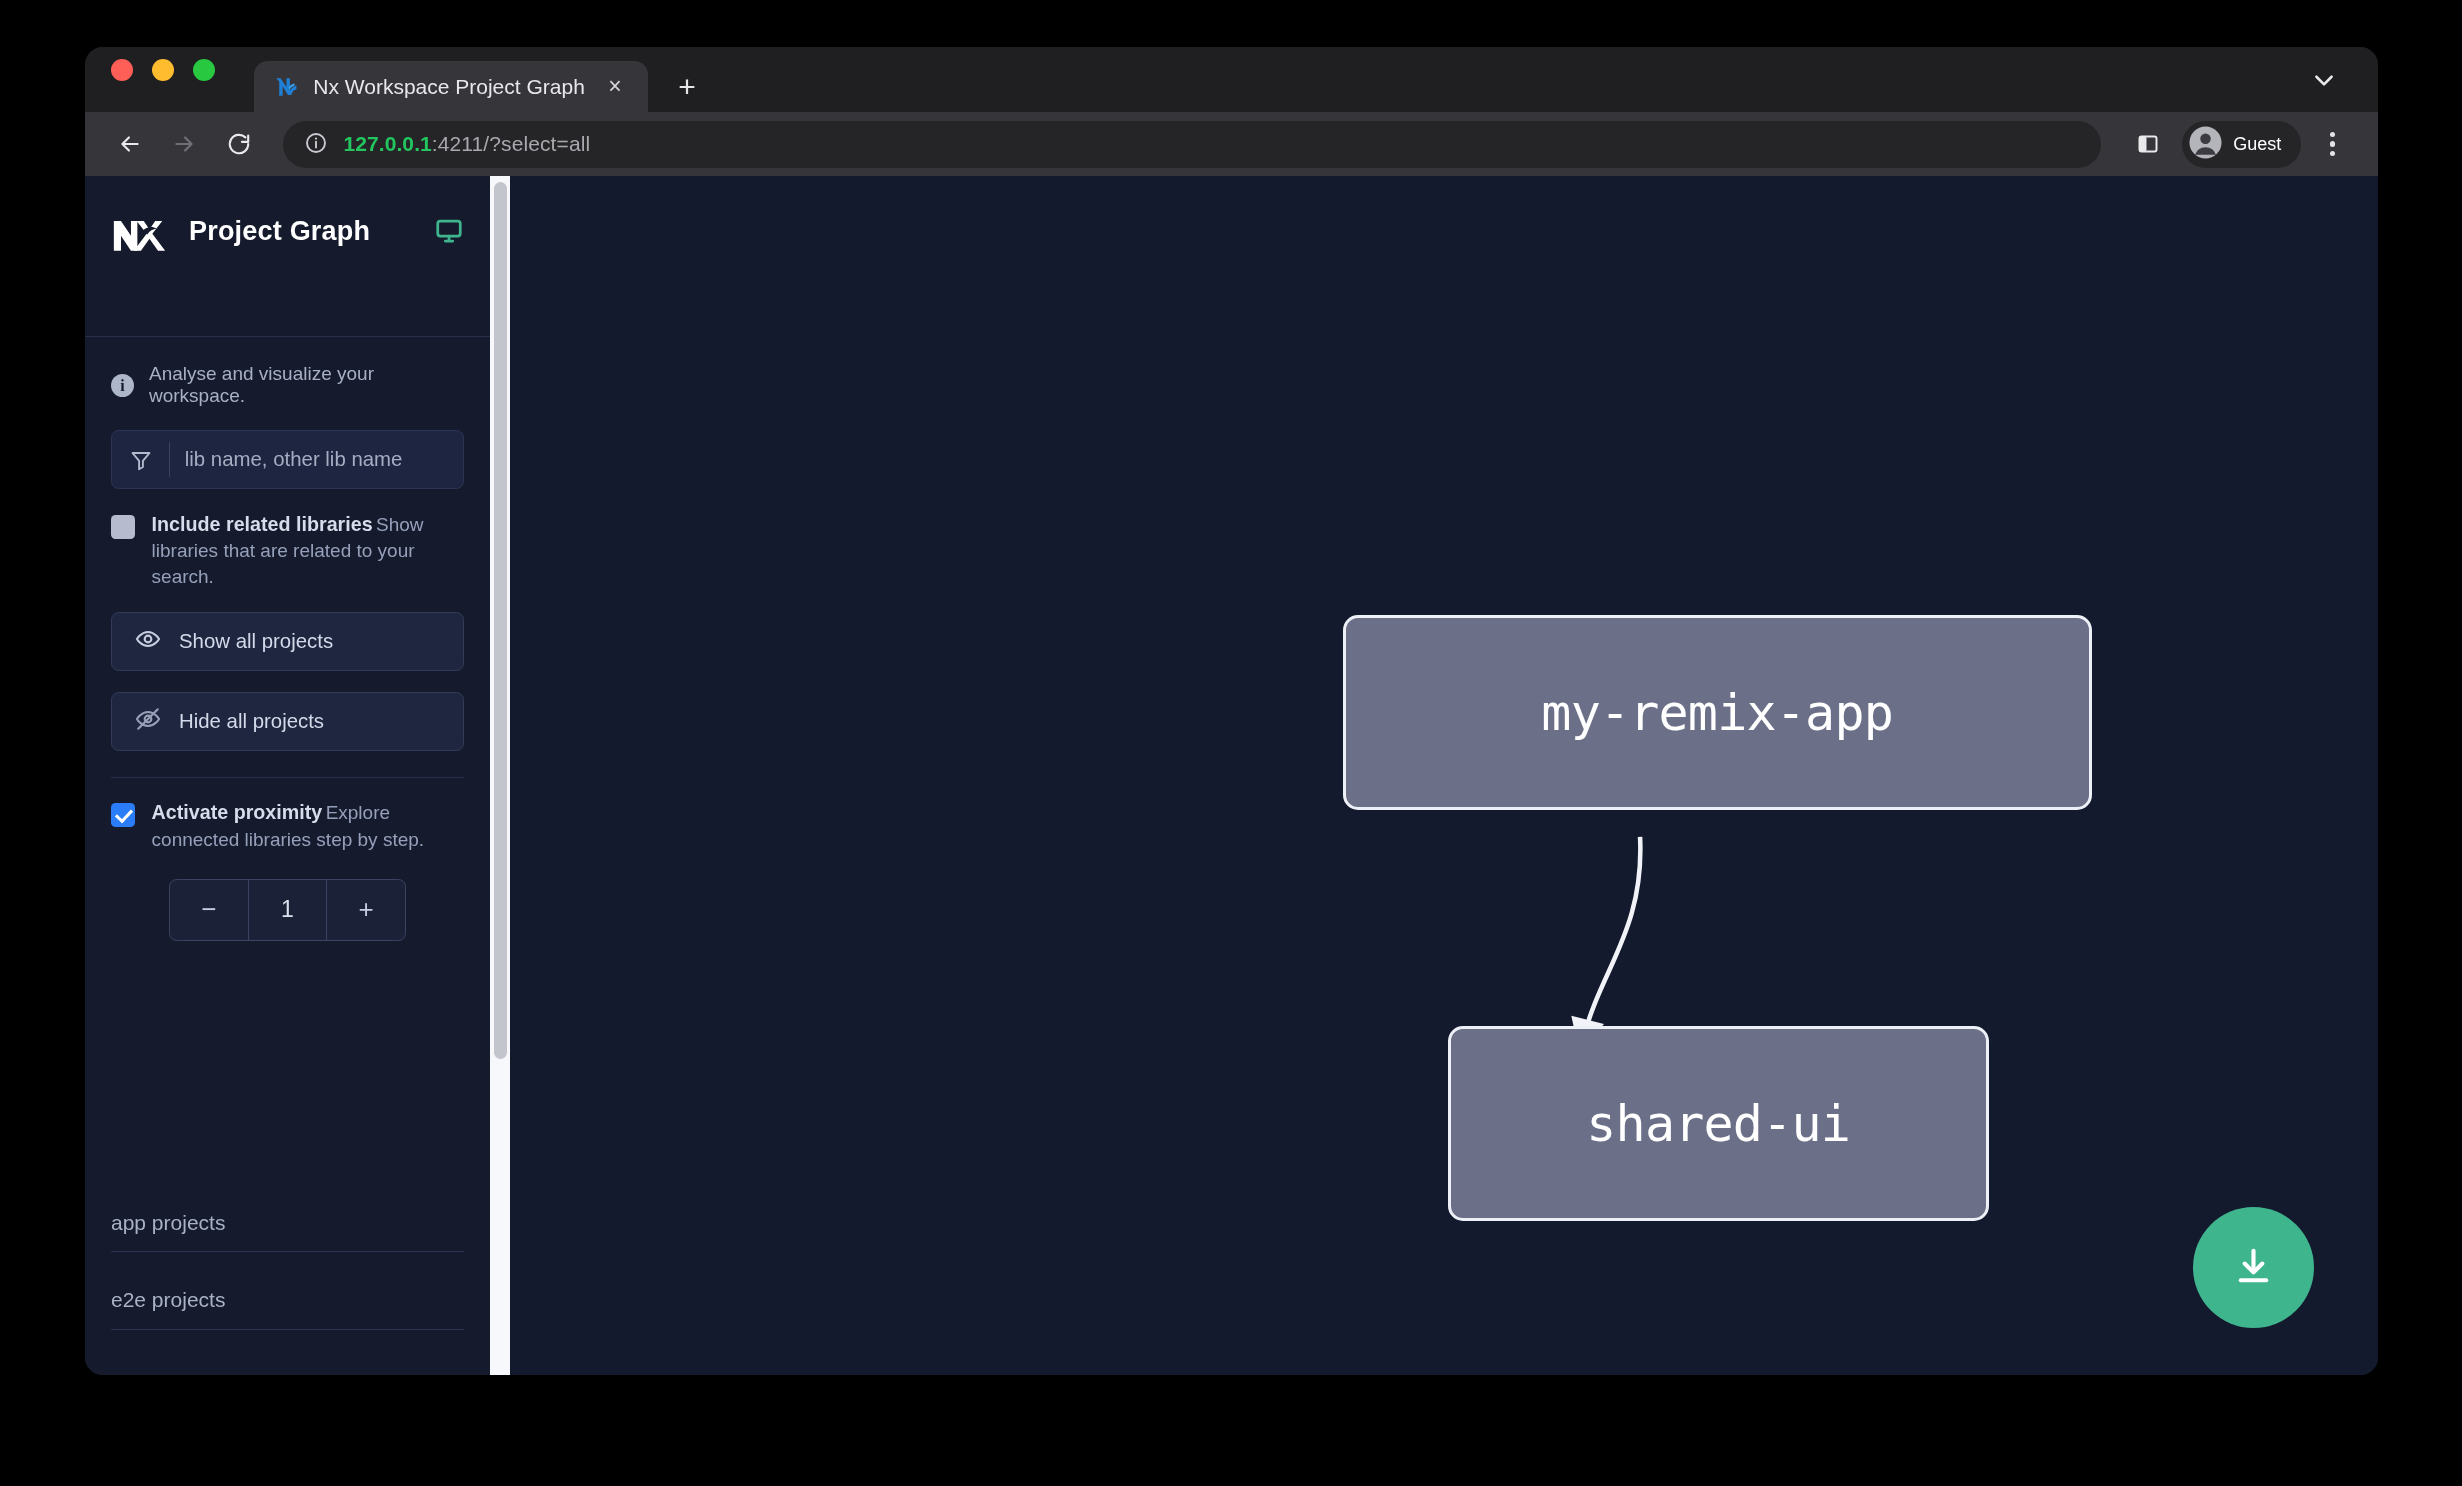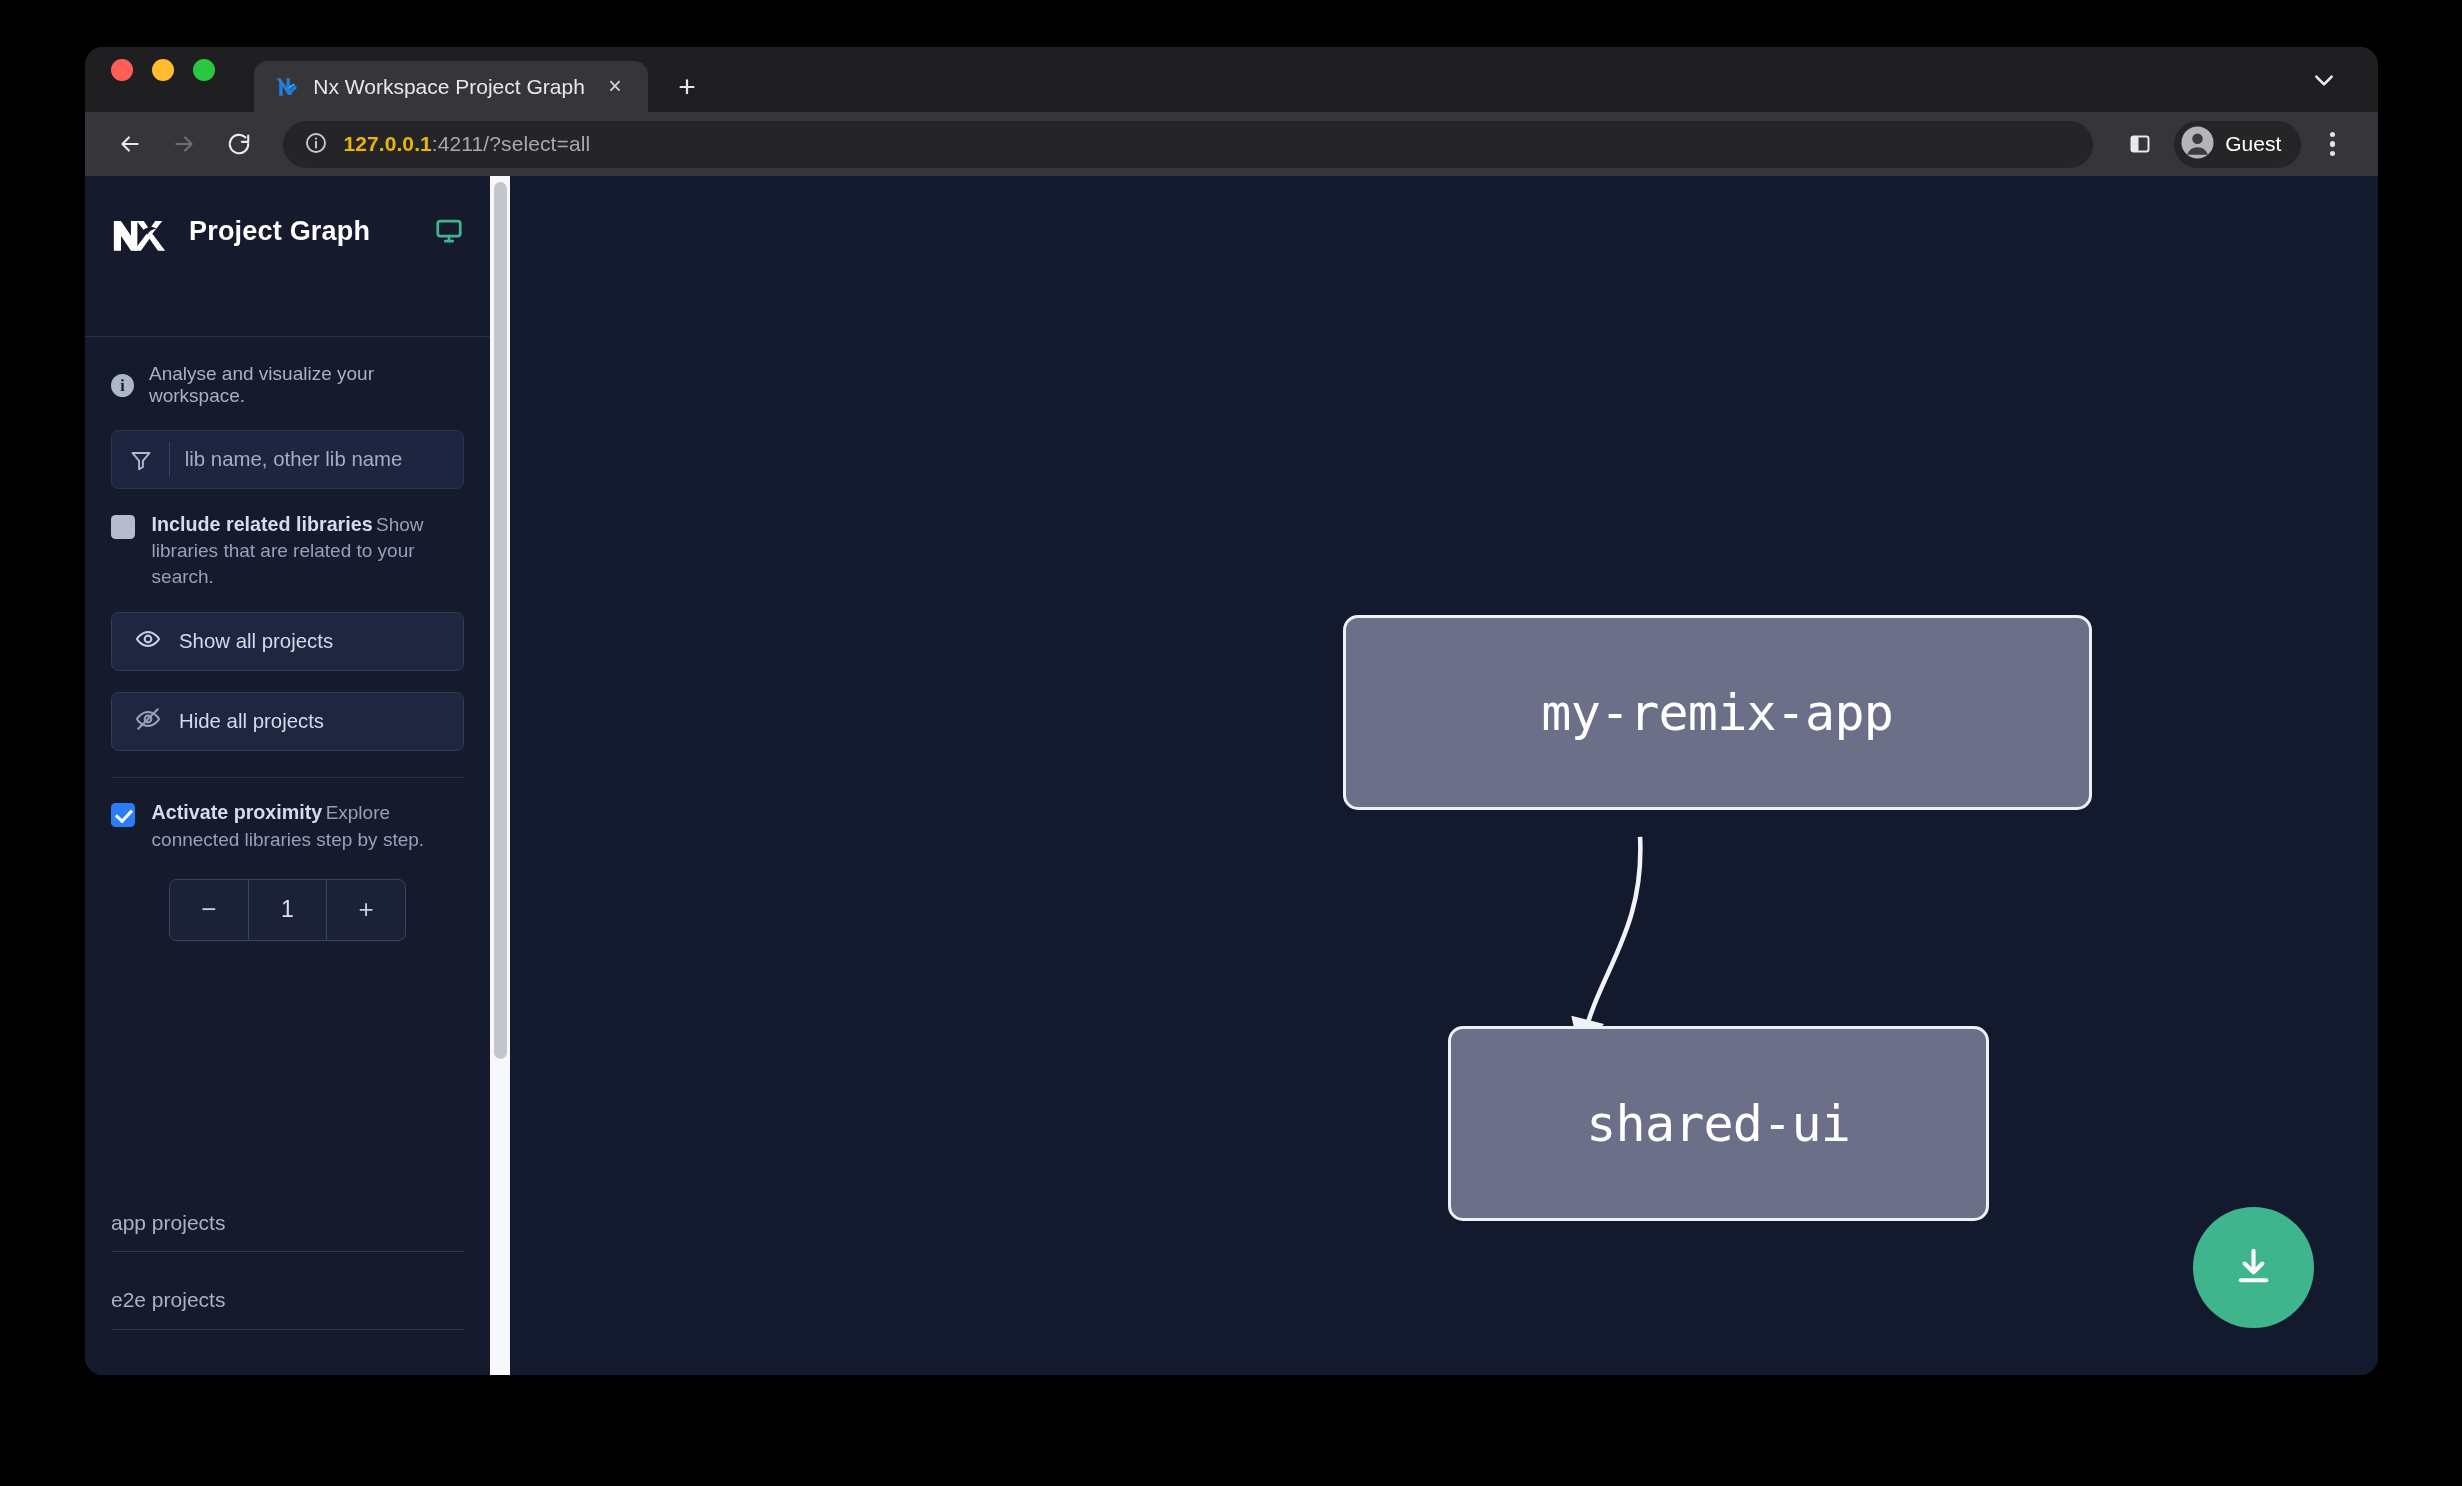--- a/index.html
+++ b/index.html
@@ -88,34 +88,34 @@
     height: 47px;
     background: #252528;
     border-radius: 26px;
     display: flex; align-items: center;
     margin-left: 13.6px; margin-right: 16.6px;
     padding: 0 21px;
     gap: 15px;
     overflow: hidden;
   }
   .url { font-size: 21px; white-space: nowrap; letter-spacing: 0.1px; }
-  .url .host { color: #eab308; font-weight: 700; }
+  .url .host { color: #22c55e; font-weight: 700; }
   .url .rest { color: #a8a8ae; }
 
   .tb-icon {
     width: 44px; height: 44px;
     display: flex; align-items: center; justify-content: center;
     color: #e9e9eb; flex: 0 0 auto;
   }
   .profile {
     height: 47px; border-radius: 26px; background: #252528;
     display: flex; align-items: center; gap: 10.6px;
     padding: 0 19.7px 0 6px; margin: 0 4.5px;
   }
-  .profile-name { color: #fff; font-size: 21px; }
+  .profile-name { color: #fff; font-size: 18px; }
   .kebab { width: 39px; height: 44px; display:flex; flex-direction: column;
            align-items:center; justify-content:center; gap: 4.5px; }
   .kebab i { width: 5.3px; height: 5.3px; border-radius: 50%; background: #e4e4e7; display:block; }
 
   
   .content {
     flex: 1 1 auto;
     display: flex;
     background: #141a2e;
     position: relative;

